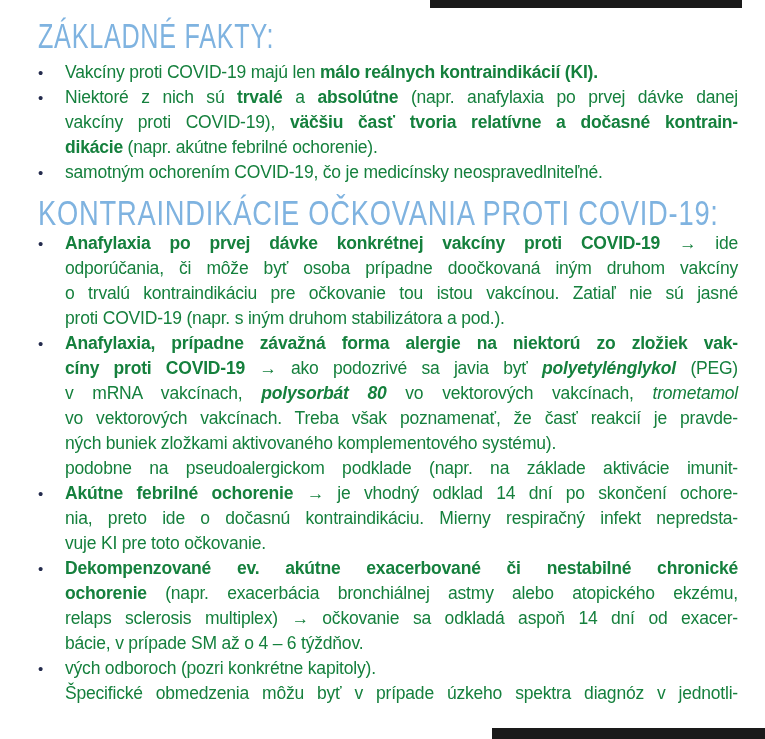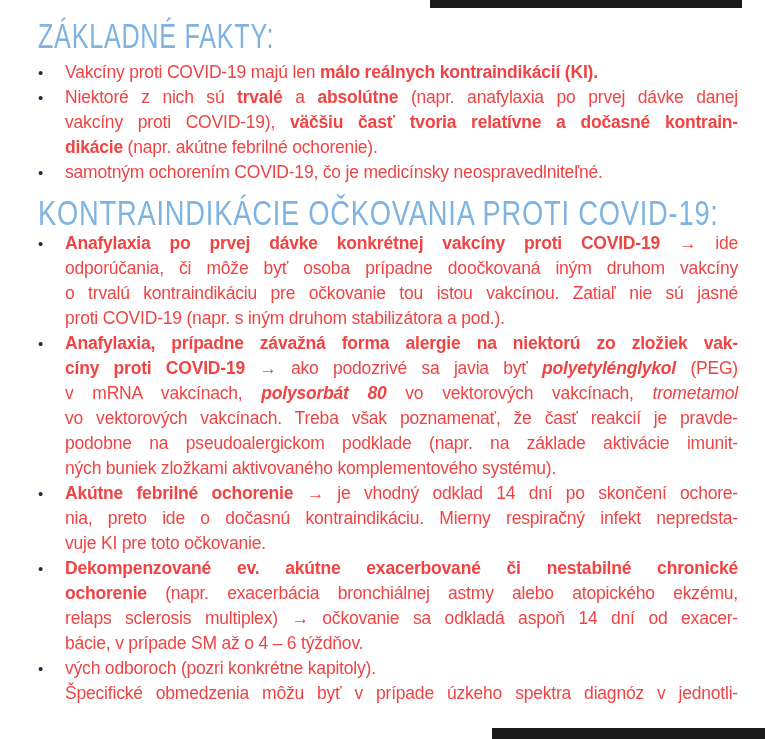--- a/index.html
+++ b/index.html
@@ -34,21 +34,21 @@
   .bullet{display:flex;}
   .marker{
     flex:0 0 27px;width:27px;
     font-size:15px;line-height:25px;
     color:#242b4d;
   }
   .btext{
     width:673px;
     font-size:17.5px;line-height:25px;
     letter-spacing:-0.2px;
-    color:#ef4444;
+    color:#15803d;
   }
   .line{text-align:left;}
   .line.j{text-align:justify;text-align-last:justify;}
   .b{font-weight:700;}
   .i{font-style:italic;}
 </style>
 </head>
 <body>
 
 <div class="crop-bar top"></div>
@@ -95,22 +95,22 @@
           <div class="line"><span>proti COVID-19 (napr. s iným druhom stabilizátora a pod.).</span></div>
         </div>
       </div>
       <div class="bullet">
         <span class="marker">•</span>
         <div class="btext">
           <div class="line j"><span class="b">Anafylaxia, prípadne závažná forma alergie na niektorú zo zložiek vak-</span></div>
           <div class="line j"><span class="b">cíny proti COVID-19</span><span> → ako podozrivé sa javia byť </span><span class="b i">polyetylénglykol</span><span> (PEG)</span></div>
           <div class="line j"><span>v mRNA vakcínach, </span><span class="b i">polysorbát 80</span><span> vo vektorových vakcínach, </span><span class="i">trometamol</span></div>
           <div class="line j"><span>vo vektorových vakcínach. Treba však poznamenať, že časť reakcií je pravde-</span></div>
+          <div class="line"><span>ných buniek zložkami aktivovaného komplementového systému).</span></div>
           <div class="line j"><span>podobne na pseudoalergickom podklade (napr. na základe aktivácie imunit-</span></div>
-          <div class="line"><span>ných buniek zložkami aktivovaného komplementového systému).</span></div>
         </div>
       </div>
       <div class="bullet">
         <span class="marker">•</span>
         <div class="btext">
           <div class="line j"><span class="b">Akútne febrilné ochorenie</span><span> → je vhodný odklad 14 dní po skončení ochore-</span></div>
           <div class="line j"><span>nia, preto ide o dočasnú kontraindikáciu. Mierny respiračný infekt nepredsta-</span></div>
           <div class="line"><span>vuje KI pre toto očkovanie.</span></div>
         </div>
       </div>

